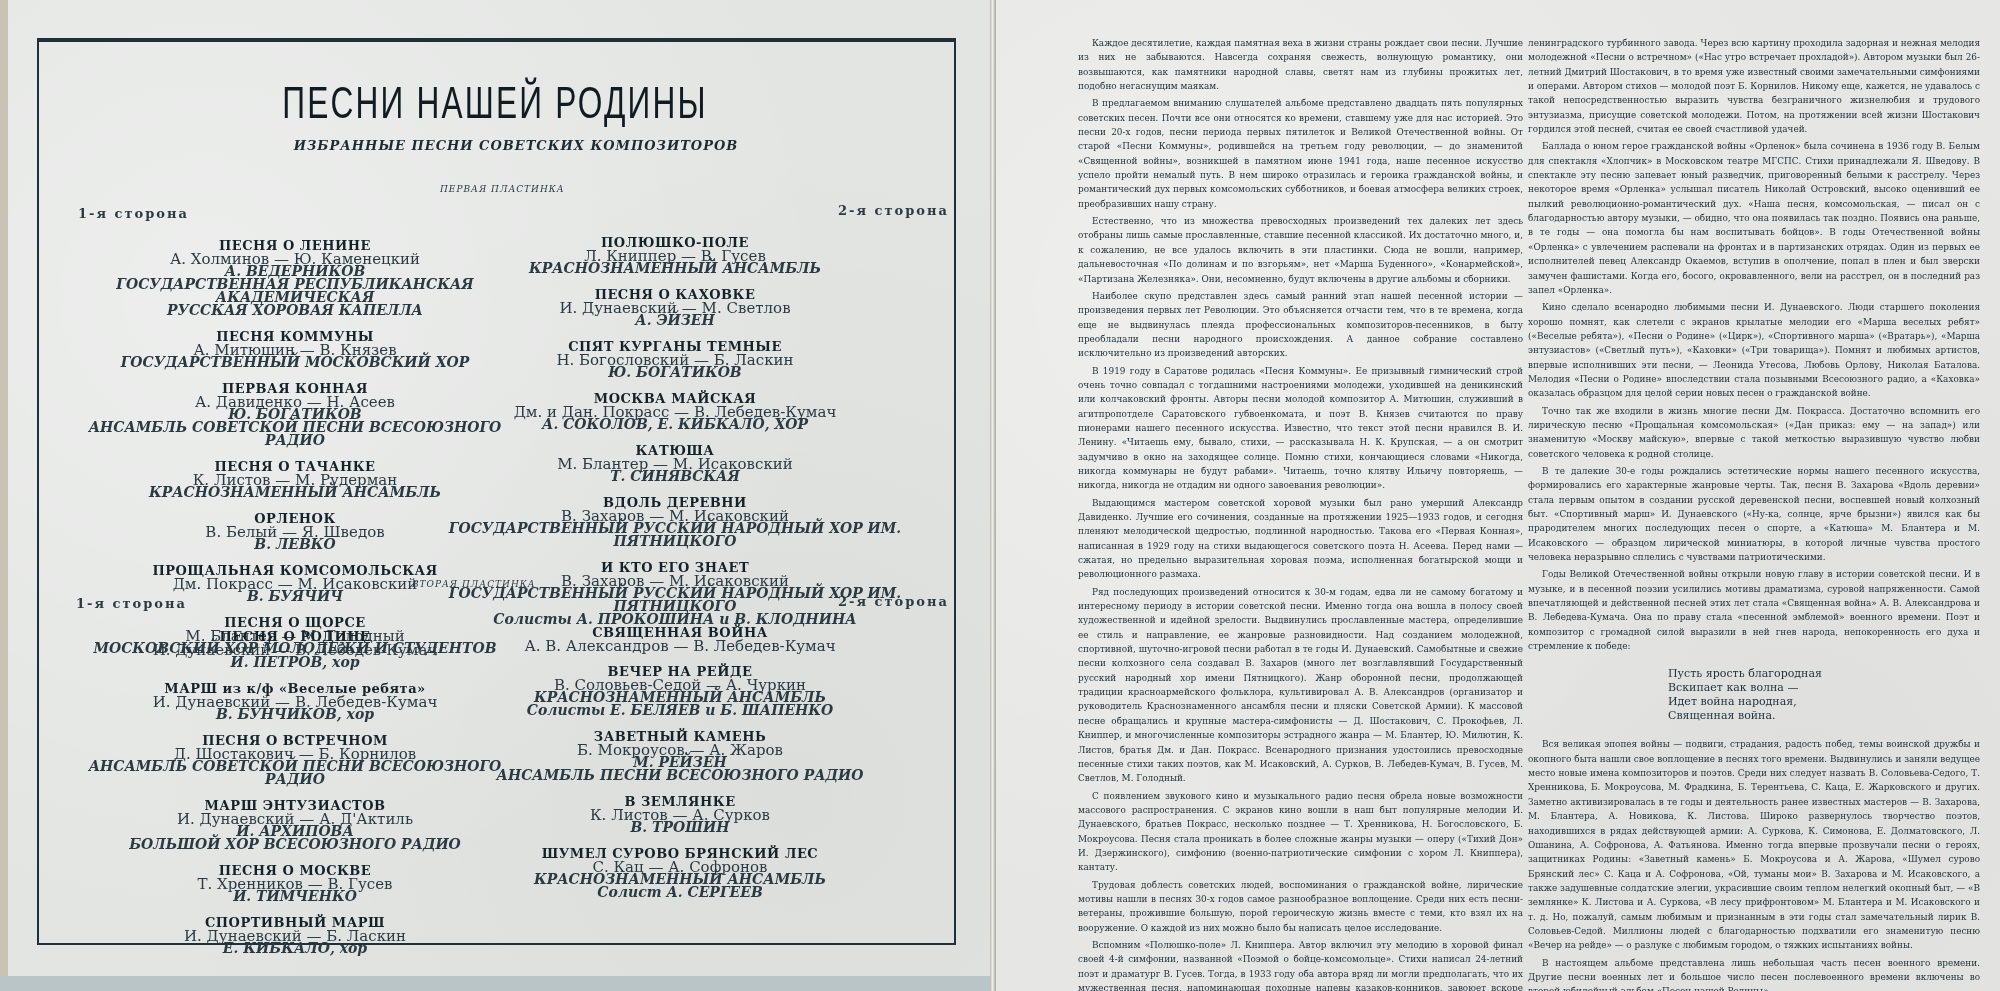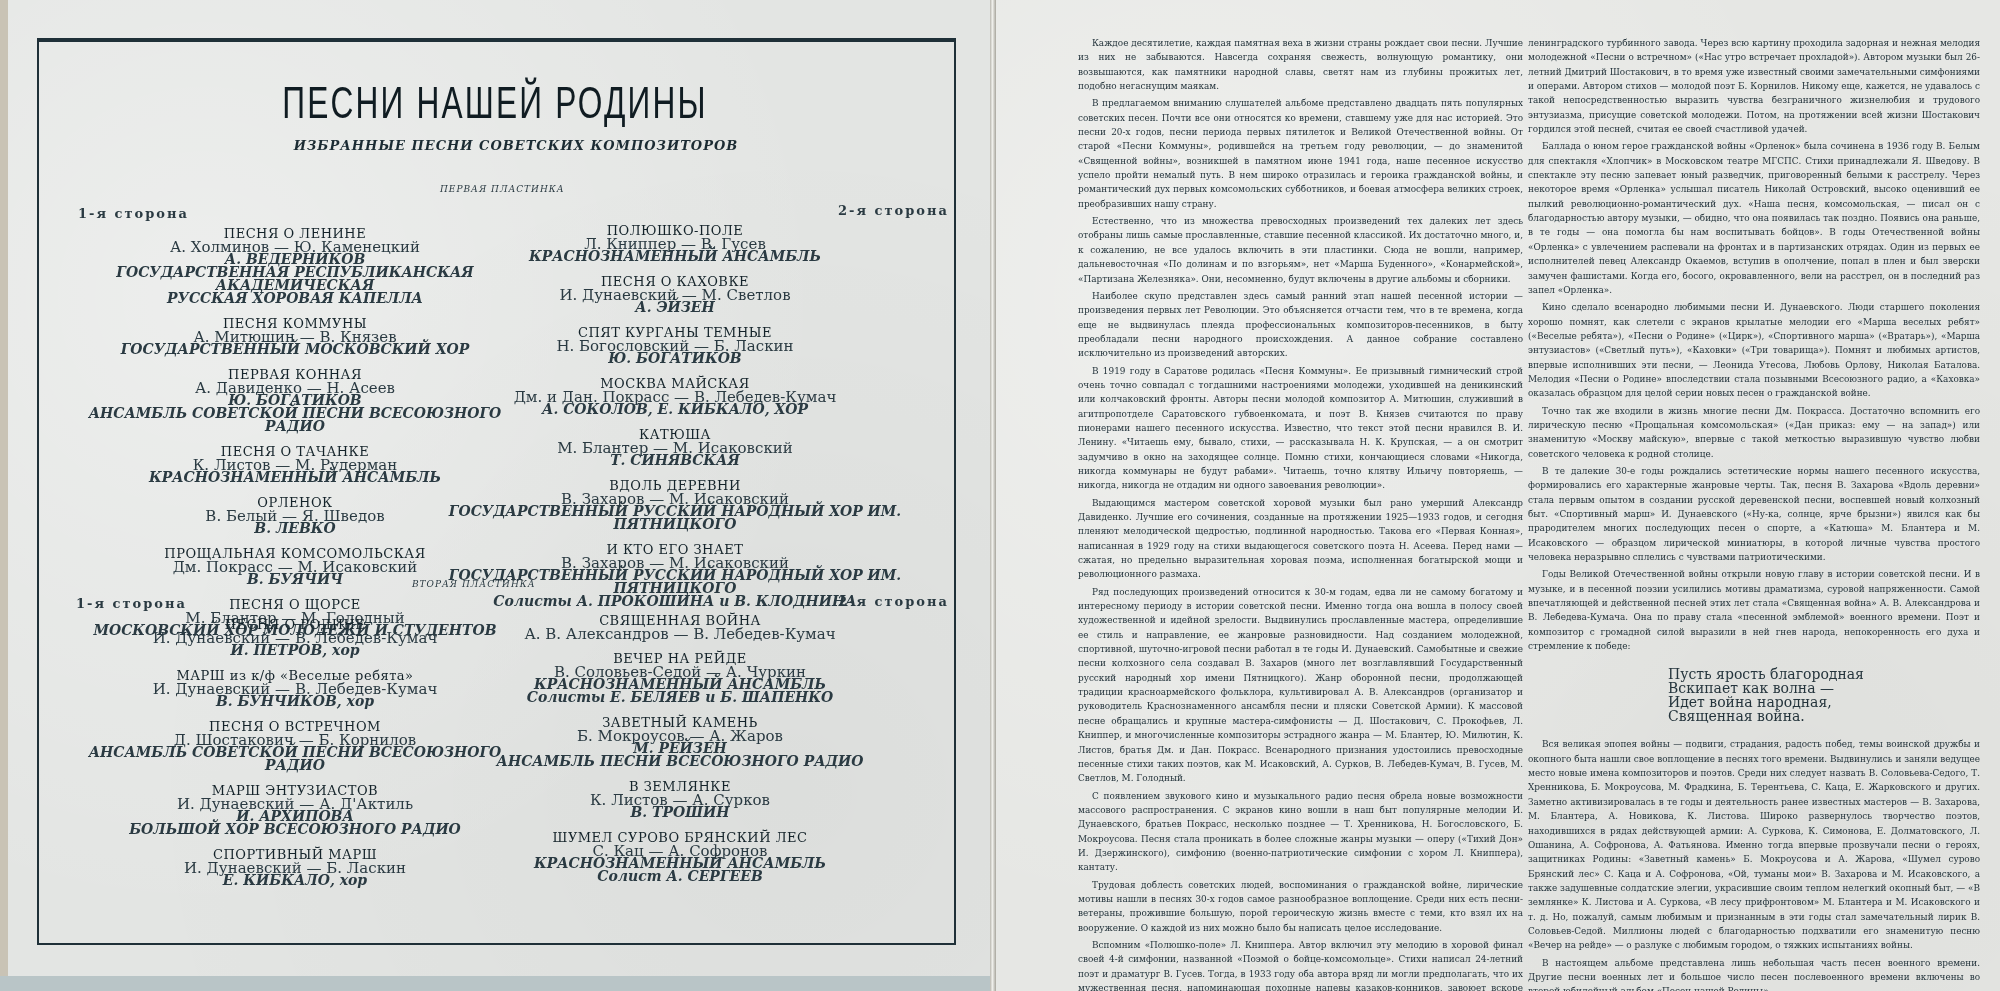--- a/index.html
+++ b/index.html
@@ -40,31 +40,31 @@
     font-size:13px; font-style:italic; font-weight:bold; letter-spacing:1px; color:#1b2b33;
   }
   .disc-label {
     position:absolute; font-size:9px; font-style:italic; letter-spacing:1px; color:#2a3a42;
   }
   .side-label {
     position:absolute; font-size:13px; font-weight:bold; letter-spacing:2px; color:#2a3a42;
   }
   .col { position:absolute; width:460px; text-align:center; }
   .song { margin-bottom:11px; }
-  .song-title { font-size:13px; font-weight:normal; letter-spacing:0.5px; color:#14232a; line-height:15px; }
+  .song-title { font-size:13px; font-weight:bold; letter-spacing:0.5px; color:#14232a; line-height:15px;margin-top:12px; }
   .song-authors { font-size:15px; line-height:12px; color:#2a3a42; }
   .song-perf { font-size:14px; font-style:italic; line-height:13px; color:#2a3a42; text-transform:none;font-weight:bold; }
 
   .essay-col {
     position:absolute; top:36px; width:445px;
     font-size:8.9px; line-height:14.35px; text-align:justify; color:#24343c;
   }
   .essay-col p { margin:0 0 3px 0; text-indent:14px; }
   .essay-col p.cont { text-indent:0; }
-  .verse { margin:14px 0 14px 140px; font-size:14px; line-height:14px; text-indent:0; }
+  .verse { margin:14px 0 14px 140px; font-size:11px; line-height:14px; text-indent:0; }
 </style>
 </head>
 <body>
 
 <div class="sheet left-sheet"></div>
 <div class="spine"></div>
 <div class="sheet right-sheet"></div>
 <div class="bottom-edge"></div>
 
 <div class="frame-top-rule"></div>
@@ -174,20 +174,25 @@
     <div class="song">
       <div class="song-title">ПЕСНЯ О ВСТРЕЧНОМ</div>
       <div class="song-authors">Д. Шостакович — Б. Корнилов</div>
       <div class="song-perf">АНСАМБЛЬ СОВЕТСКОЙ ПЕСНИ ВСЕСОЮЗНОГО РАДИО</div>
     </div>
     <div class="song">
       <div class="song-title">МАРШ ЭНТУЗИАСТОВ</div>
       <div class="song-authors">И. Дунаевский — А. Д'Актиль</div>
       <div class="song-perf">И. АРХИПОВА</div>
       <div class="song-perf">БОЛЬШОЙ ХОР ВСЕСОЮЗНОГО РАДИО</div>
+    </div>
+    <div class="song">
+      <div class="song-title">ПЕСНЯ О МОСКВЕ</div>
+      <div class="song-authors">Т. Хренников — В. Гусев</div>
+      <div class="song-perf">И. ТИМЧЕНКО</div>
     </div>
     <div class="song">
       <div class="song-title">СПОРТИВНЫЙ МАРШ</div>
       <div class="song-authors">И. Дунаевский — Б. Ласкин</div>
       <div class="song-perf">Е. КИБКАЛО, хор</div>
     </div>
   </div>
 <div class="col" id="d2s2" style="left:450px; top:613px;">
     <div class="song">
       <div class="song-title">СВЯЩЕННАЯ ВОЙНА</div>

